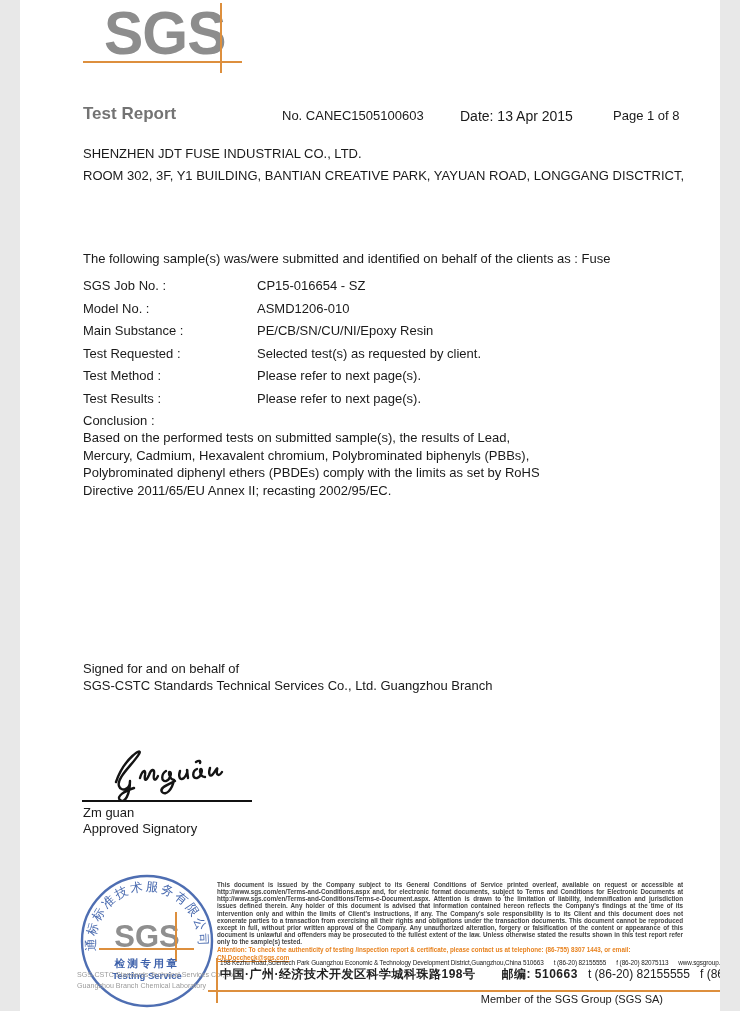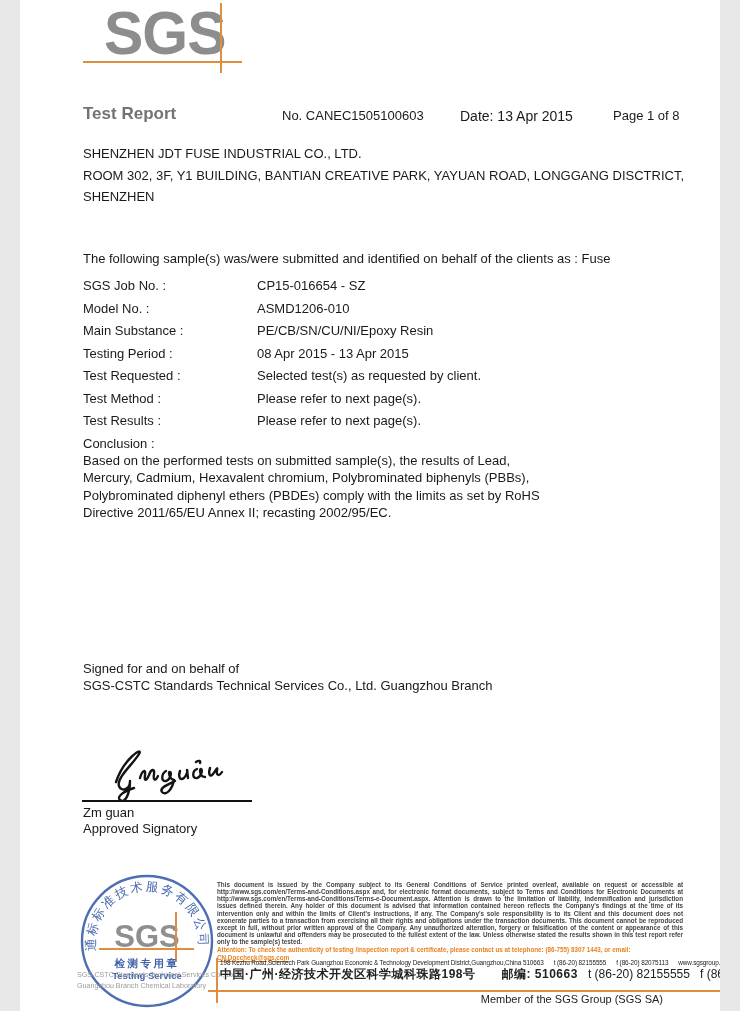--- a/index.html
+++ b/index.html
@@ -65,37 +65,33 @@
   </div>
 
   <div class="title">Test Report</div>
   <div class="h-no">No. CANEC1505100603</div>
   <div class="h-date">Date: 13 Apr 2015</div>
   <div class="h-page">Page 1 of 8</div>
 
   <div class="client">
     <div>SHENZHEN JDT FUSE INDUSTRIAL CO., LTD.</div>
     <div>ROOM 302, 3F, Y1 BUILDING, BANTIAN CREATIVE PARK, YAYUAN ROAD, LONGGANG DISCTRICT,</div>
-    <div>SHENZHEN</div>
   </div>
 
   <div class="intro">The following sample(s) was/were submitted and identified on behalf of the clients as : Fuse</div>
 
   <div class="fields">
     <div class="frow">
       <span class="flabel">SGS Job No. :</span><span class="fvalue">CP15-016654 - SZ</span>
     </div>
     <div class="frow">
       <span class="flabel">Model No. :</span><span class="fvalue">ASMD1206-010</span>
     </div>
     <div class="frow">
       <span class="flabel">Main Substance :</span><span class="fvalue">PE/CB/SN/CU/NI/Epoxy Resin</span>
-    </div>
-    <div class="frow">
-      <span class="flabel">Testing Period :</span><span class="fvalue">08 Apr 2015 - 13 Apr 2015</span>
     </div>
     <div class="frow">
       <span class="flabel">Test Requested :</span><span class="fvalue">Selected test(s) as requested by client.</span>
     </div>
     <div class="frow">
       <span class="flabel">Test Method :</span><span class="fvalue">Please refer to next page(s).</span>
     </div>
     <div class="frow">
       <span class="flabel">Test Results :</span><span class="fvalue">Please refer to next page(s).</span>
     </div>

